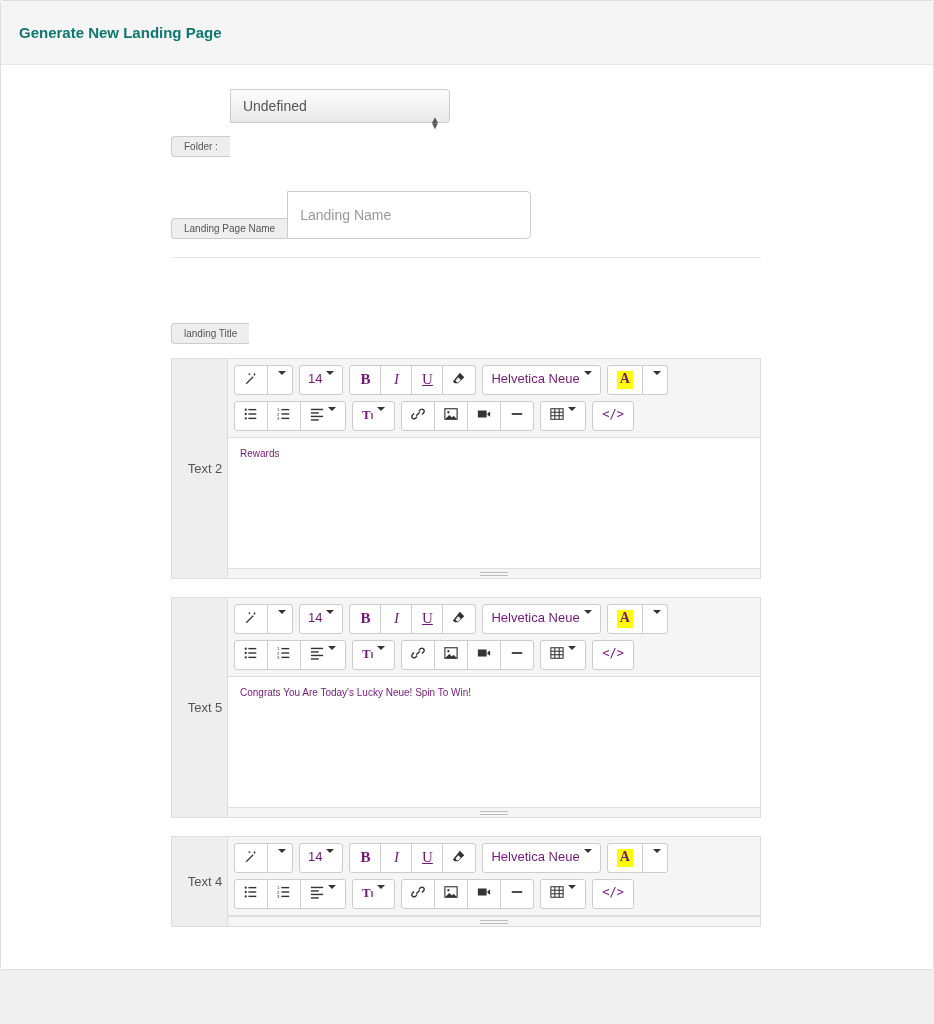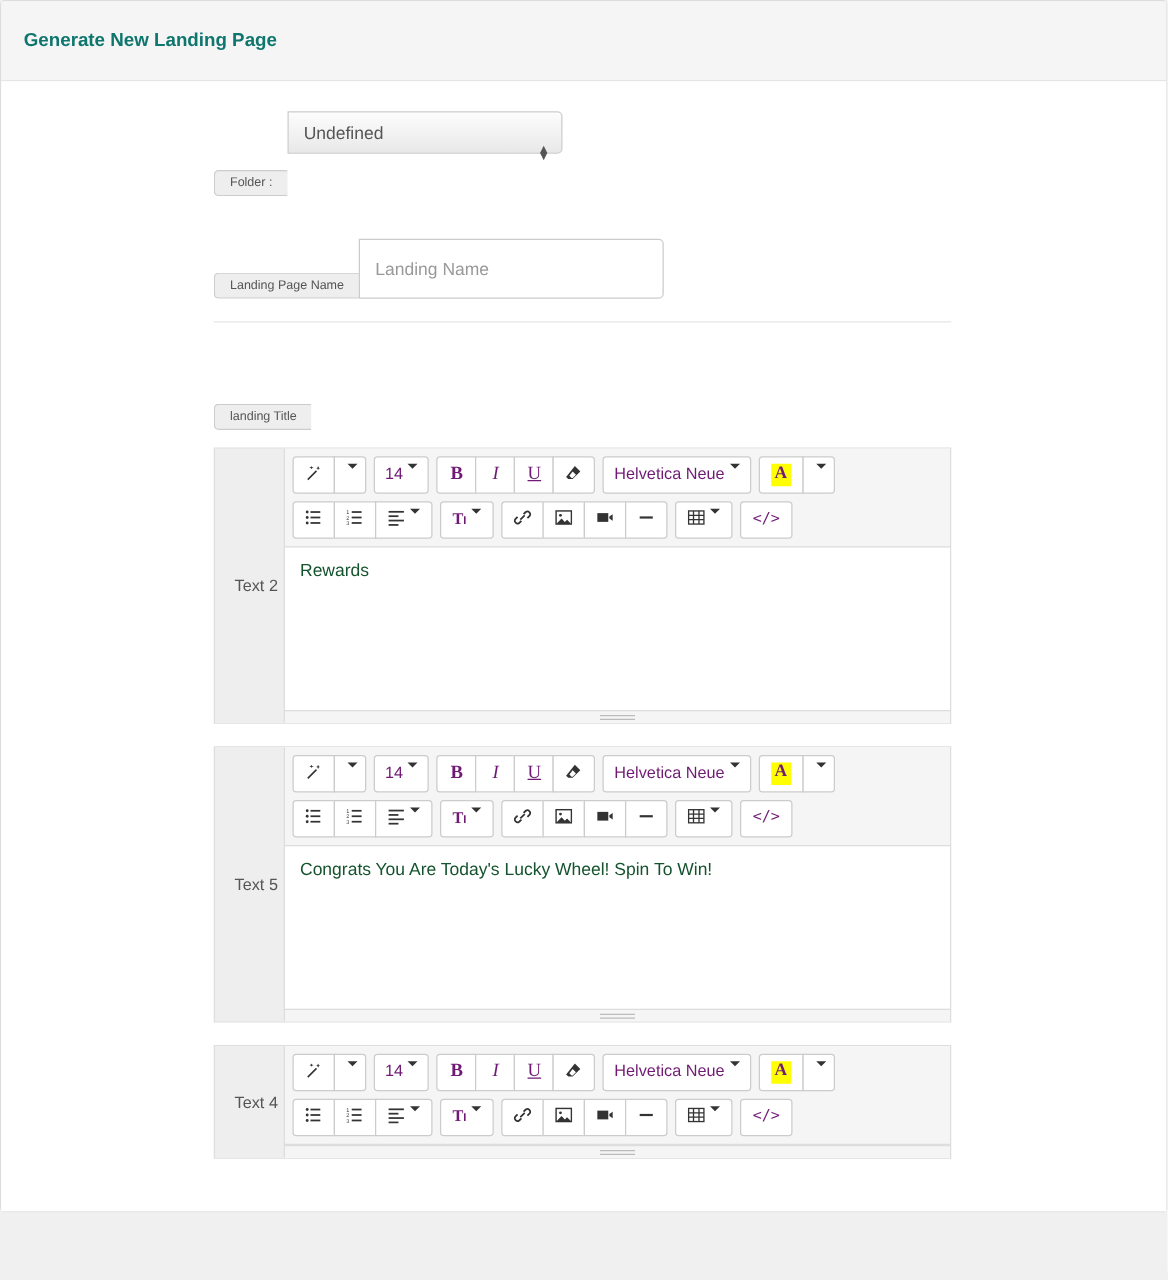--- a/index.html
+++ b/index.html
@@ -138,22 +138,22 @@
   .highlight-a {
     background: #ffff00;
     font-family: "Times New Roman", serif;
     font-weight: bold;
     font-size: 14px;
     padding: 0 3px;
   }
   .editor-content {
     padding: 10px 12px;
     min-height: 130px;
-    font-size: 14px;
-    color: #14532d;
+    font-size: 10px;
+    color: #701a75;
   }
   .resize-grip {
     height: 10px;
     background: #f5f5f5;
     border-top: 1px solid #ddd;
     display: flex;
     align-items: center;
     justify-content: center;
     cursor: ns-resize;
   }
@@ -466,21 +466,21 @@
               <span class="caret"></span>
             </button>
           </div>
           <div class="btn-group single">
             <button class="tb-btn">
               <span style="font-family:monospace;font-size:12px">&lt;/&gt;</span>
             </button>
           </div>
         </div>
       </div>
-      <div class="editor-content" contenteditable="true" style=""><span>Congrats You Are Today's Lucky Wheel! Spin To Win!</span></div>
+      <div class="editor-content" contenteditable="true" style=""><span>Congrats You Are Today's Lucky Neue! Spin To Win!</span></div>
       <div class="resize-grip"></div>
     </div>
   </div>
 
   <div class="editor-block">
     <div class="editor-side">
             <span>Text 4</span>
           </div>
     <div class="editor-main">
       <div class="toolbar">

